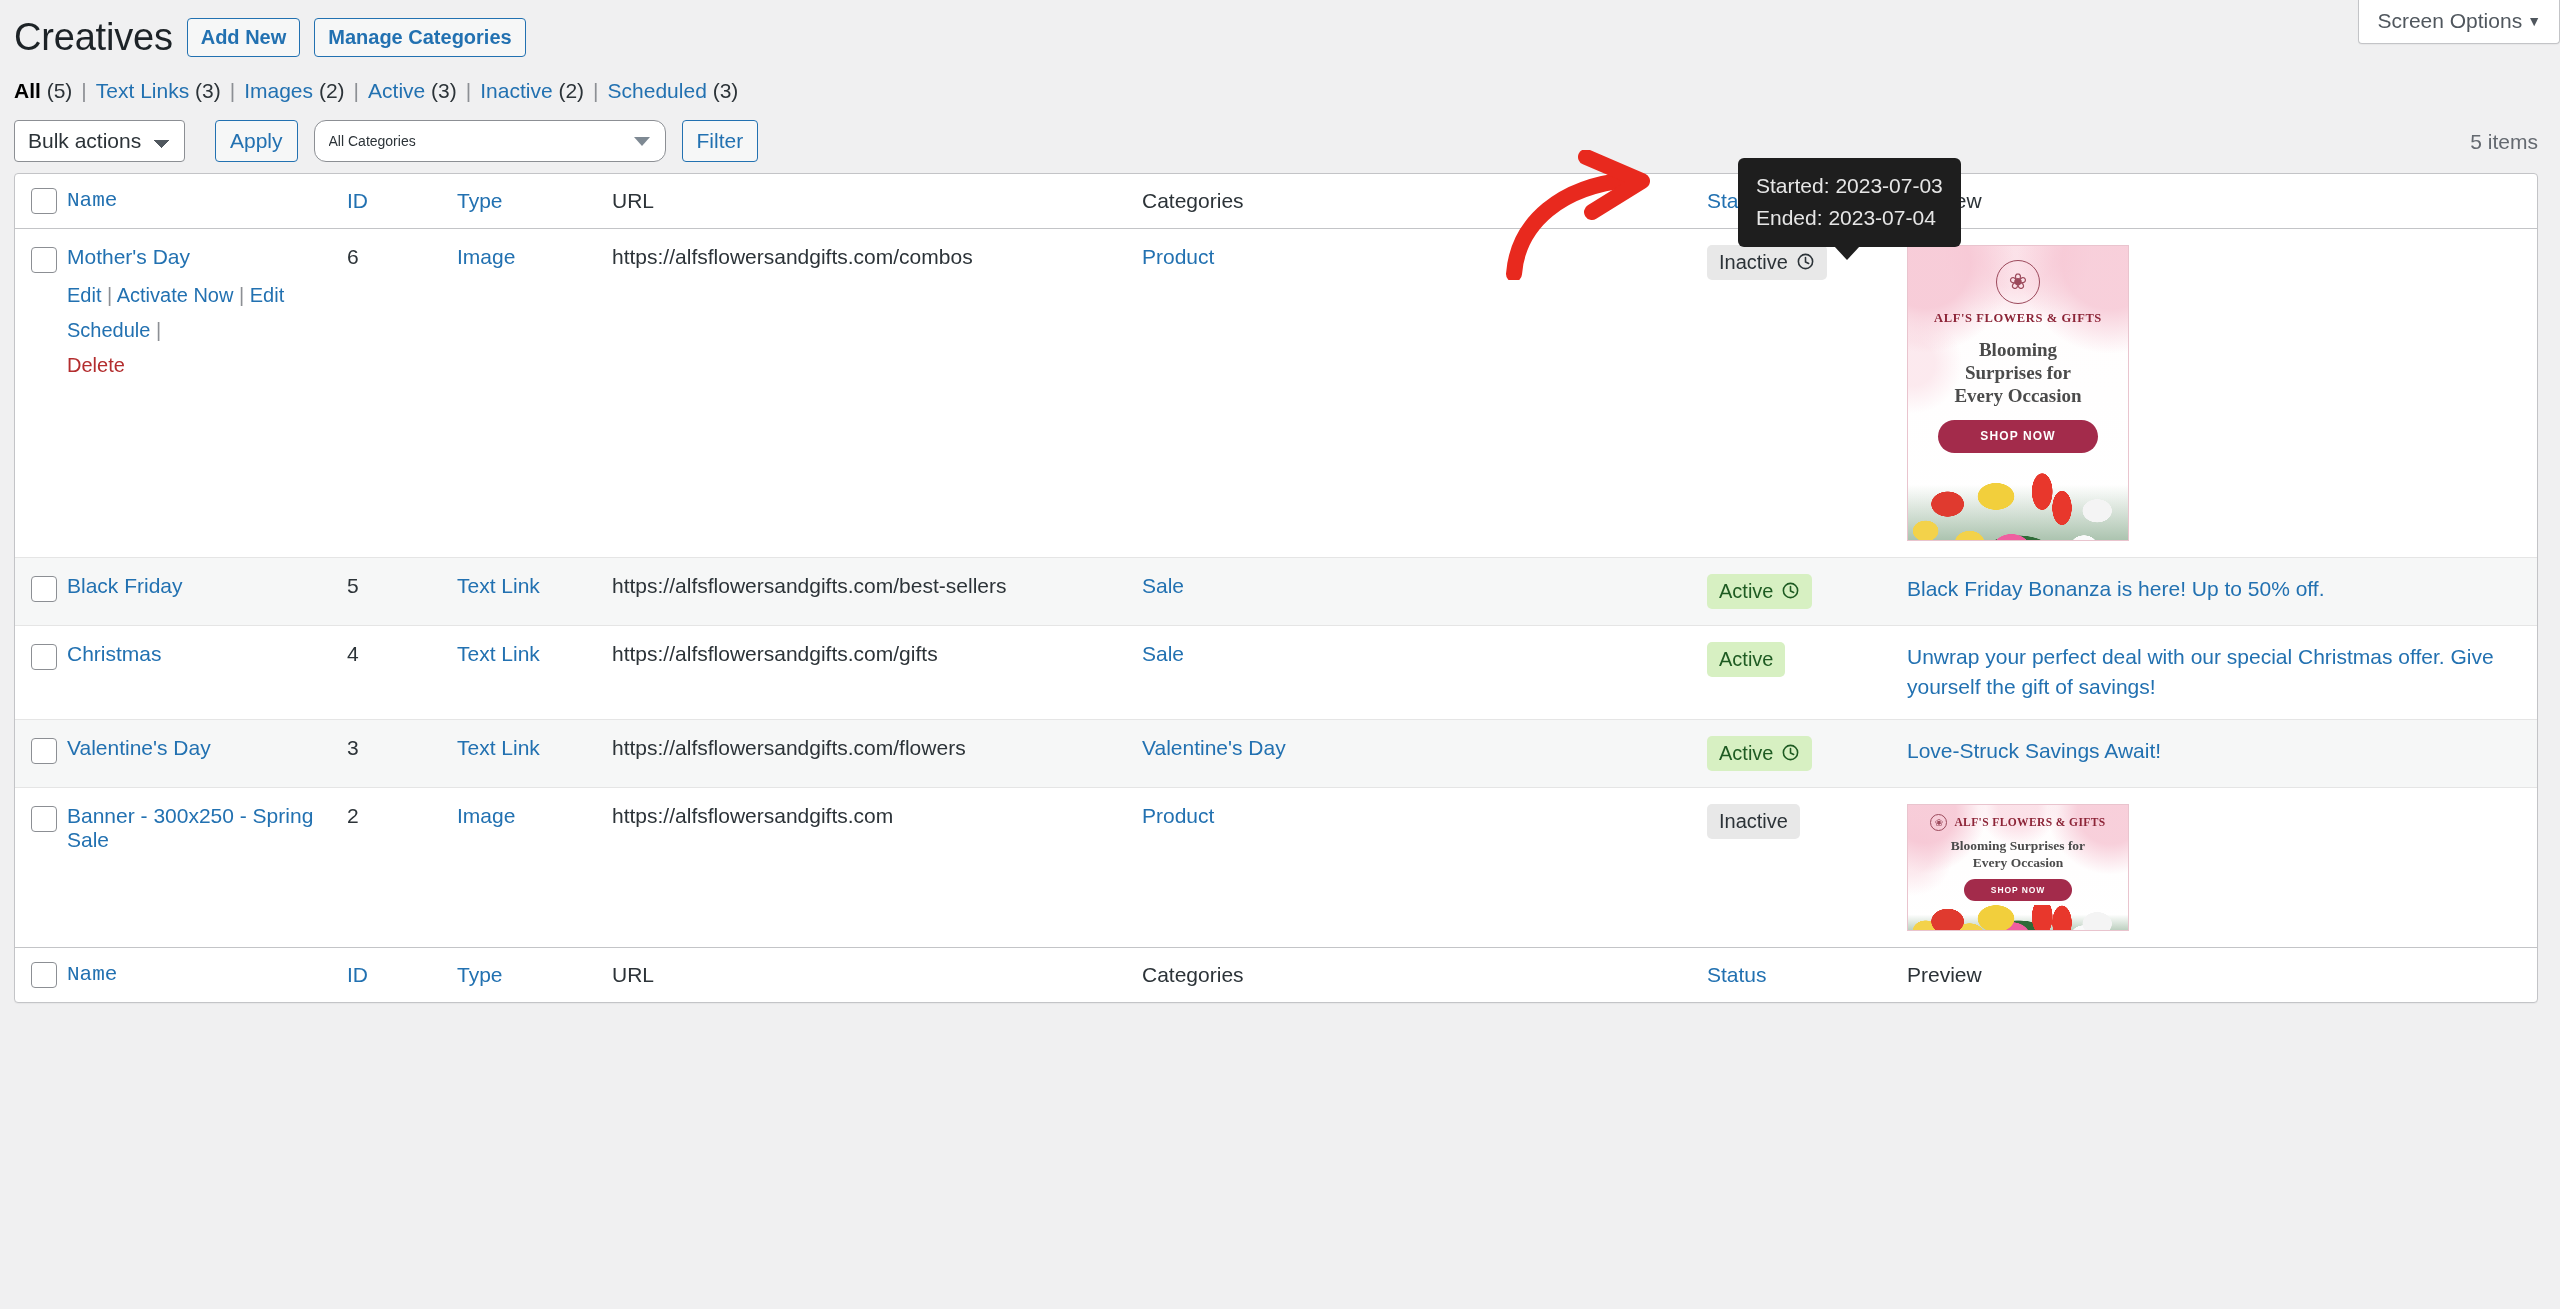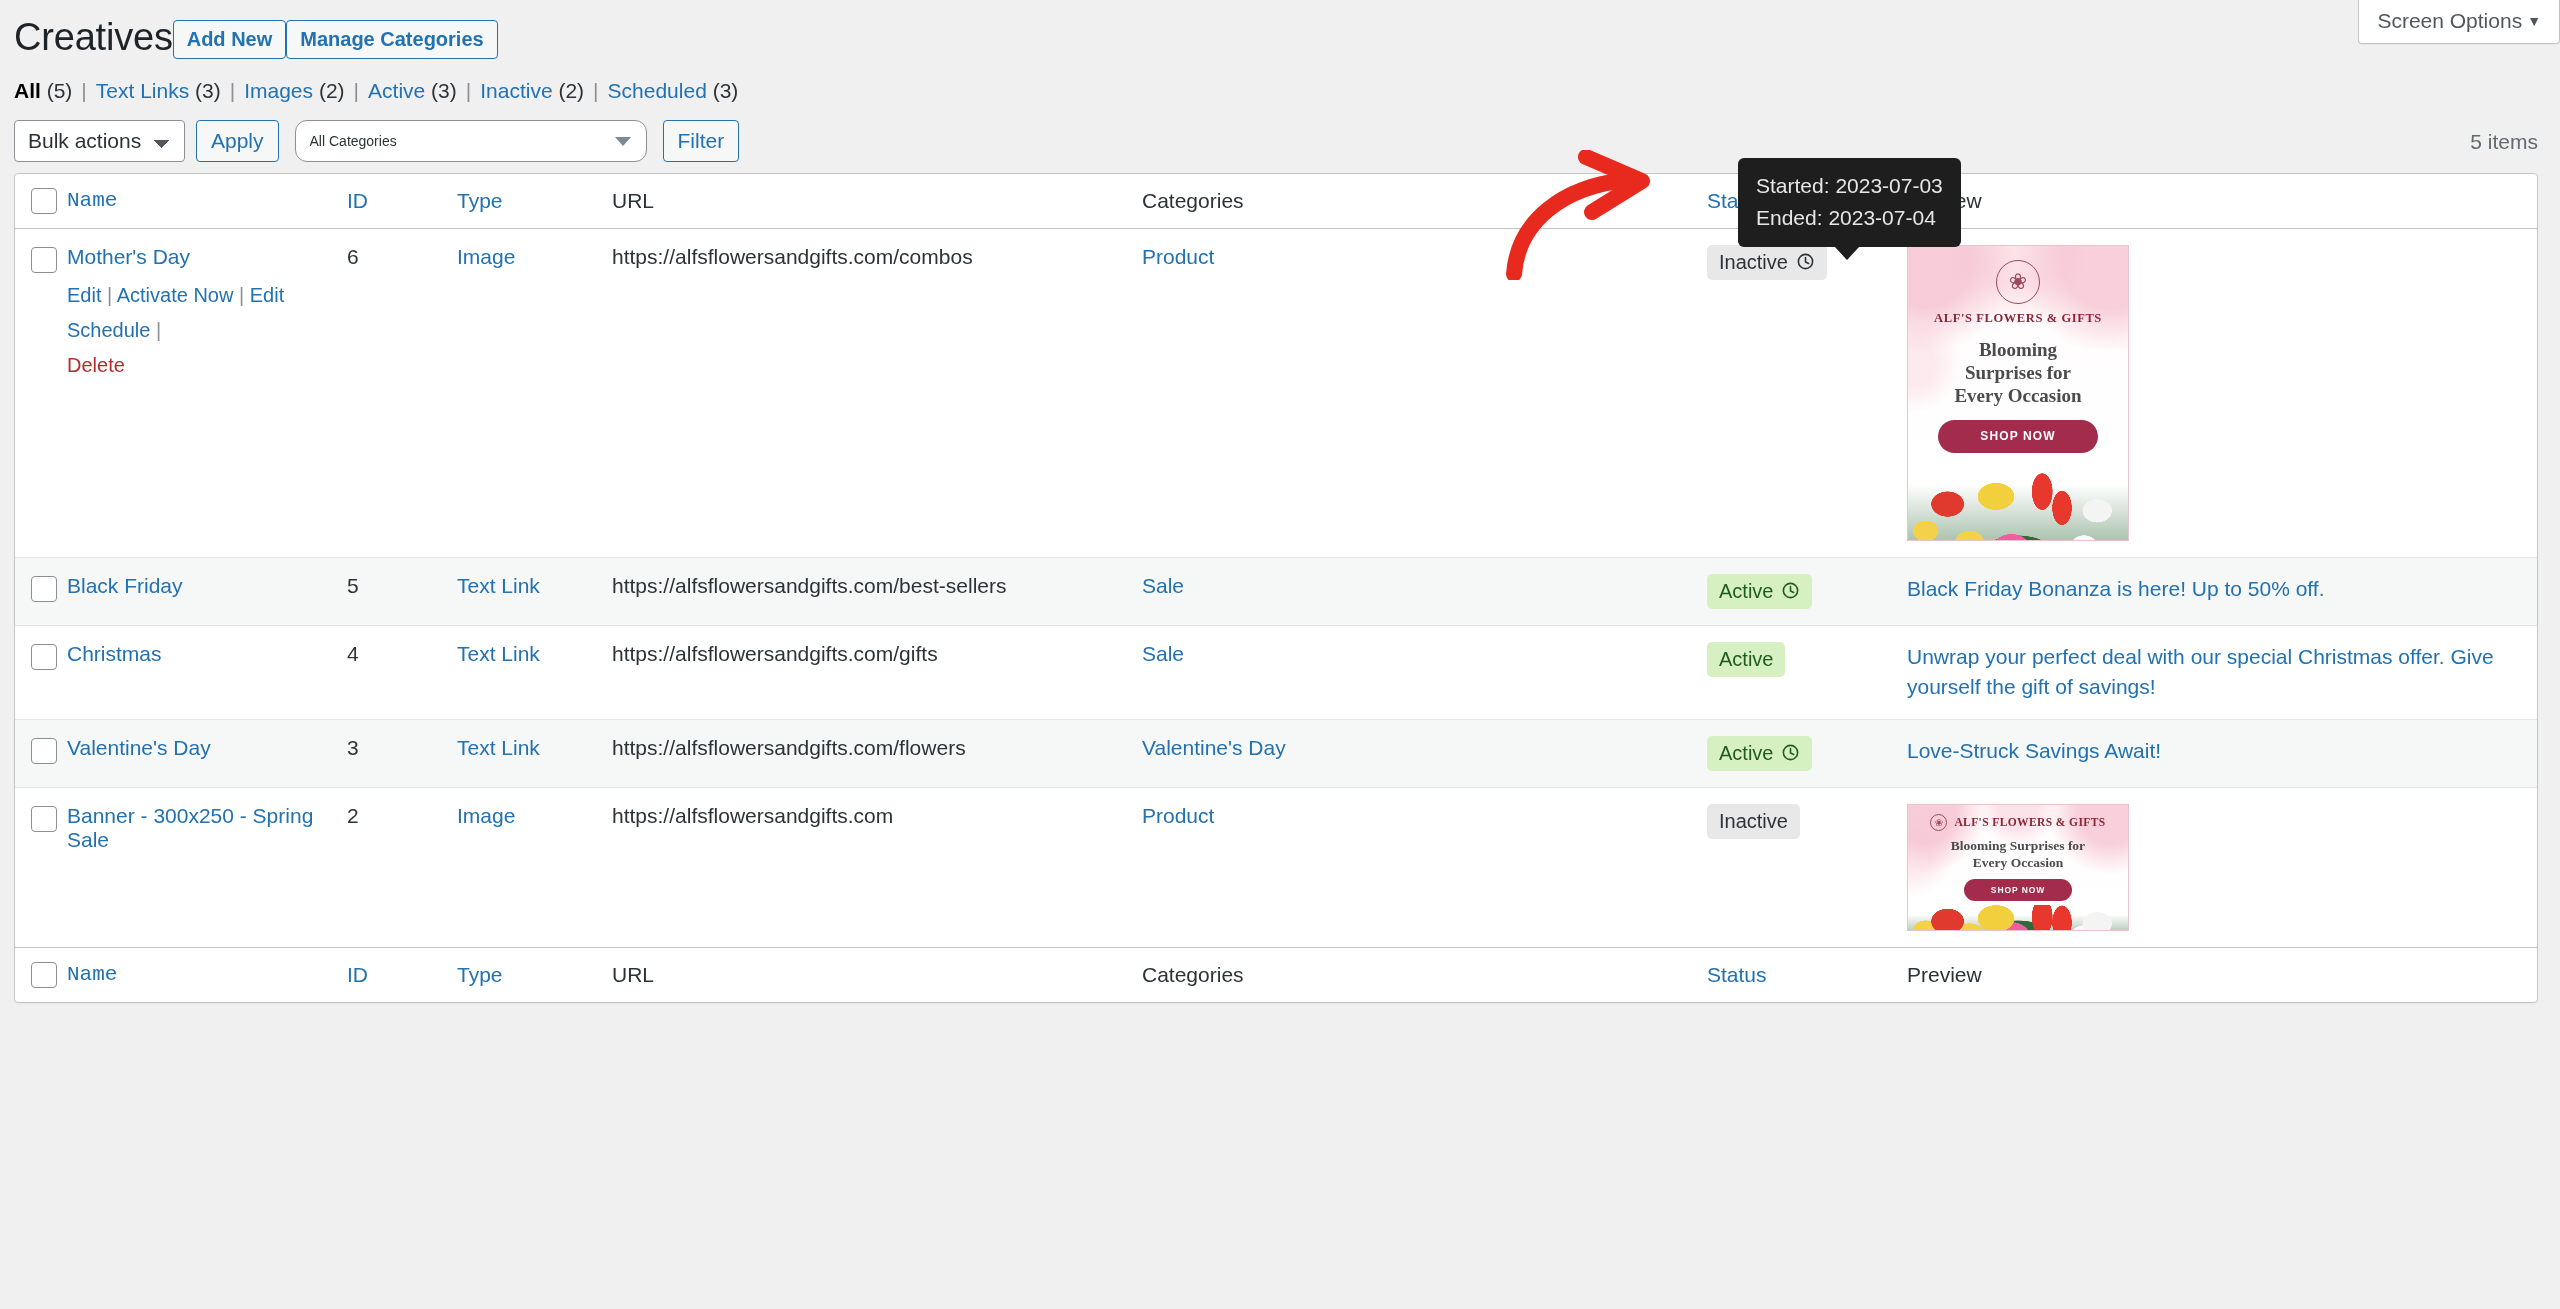--- a/index.html
+++ b/index.html
@@ -25,21 +25,21 @@
     padding: 9px 18px 10px 18px;
     font-size: 21px; color:#50575e;
     box-shadow: 0 1px 1px rgba(0,0,0,.04);
     cursor:pointer;
   }
   .caret-down { font-size: 14px; color:#50575e; line-height:1; }
 
   
   .page-wrap { padding: 0 22px 0 14px; }
   .title-row {
-    display:flex; align-items:flex-end; 
+    display:flex; align-items:center; gap:14px;
     padding-top: 17px;
   }
   h1.page-title {
     font-size: 38px; font-weight: 400; color:#1d2327;
     margin:0; line-height: 1.1; letter-spacing:-0.2px;
   }
   .page-title-action {
     display:inline-block; background:#f6f7f7;
     border:1px solid #2271b1; color:#2271b1;
     border-radius:4px; padding: 5px 13px 6px 13px;
@@ -86,21 +86,21 @@
     background:#fff; border:1px solid #8c8f94; border-radius:12px;
     color:#2c3338; font-size:14px; font-family:inherit;
     height:42px; width: 352px; padding: 0 40px 0 14px; cursor:pointer;
   }
   .cat-select-arrow {
     position:absolute; right:16px; top:17px;
     width:0; height:0; border-left:8px solid transparent;
     border-right:8px solid transparent; border-top:9px solid #7e8993;
     pointer-events:none;
   }
-  .apply-btn { margin-left: 11px; }
+  .apply-btn { margin-left: 30px; }
   .filter-btn { margin-left: 16px; }
   .displaying-num {
     position:absolute; right: 0; top: 11px;
     font-size: 21px; color:#646970;
   }
 
   
   table.wp-list-table {
     width: 100%; border-collapse: separate; border-spacing:0;
     background:#fff; border:1px solid #c3c4c7;

